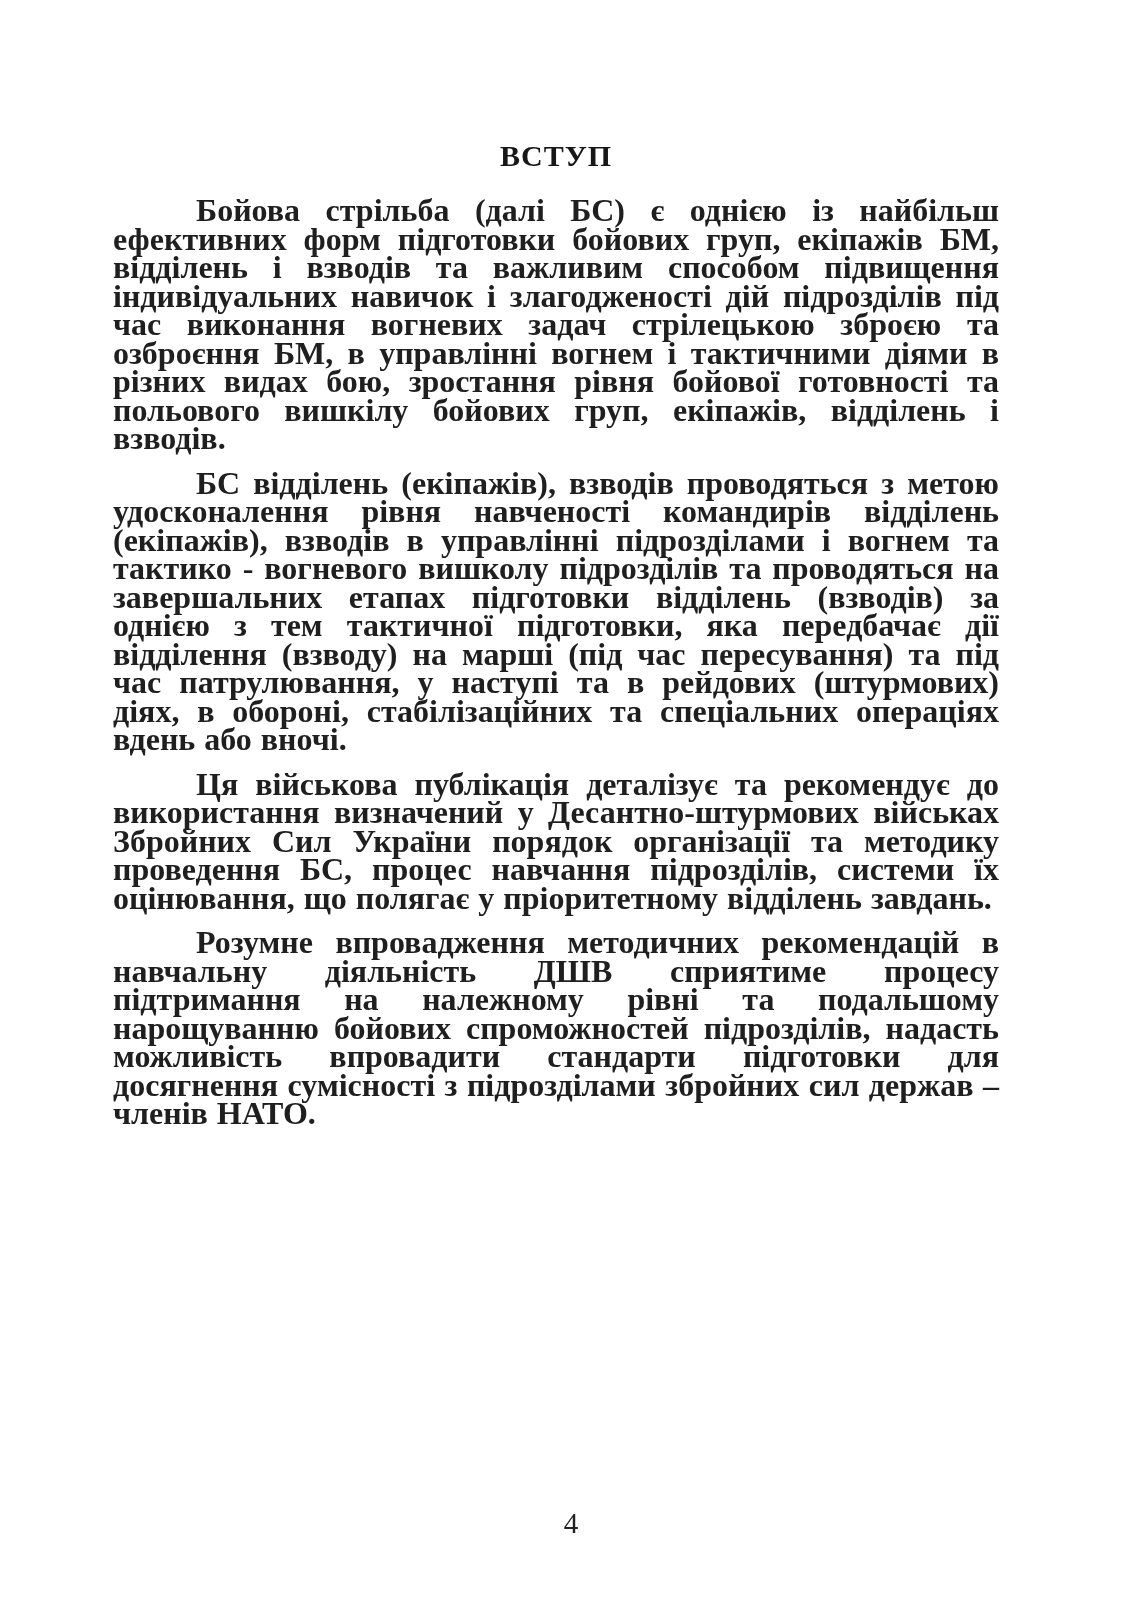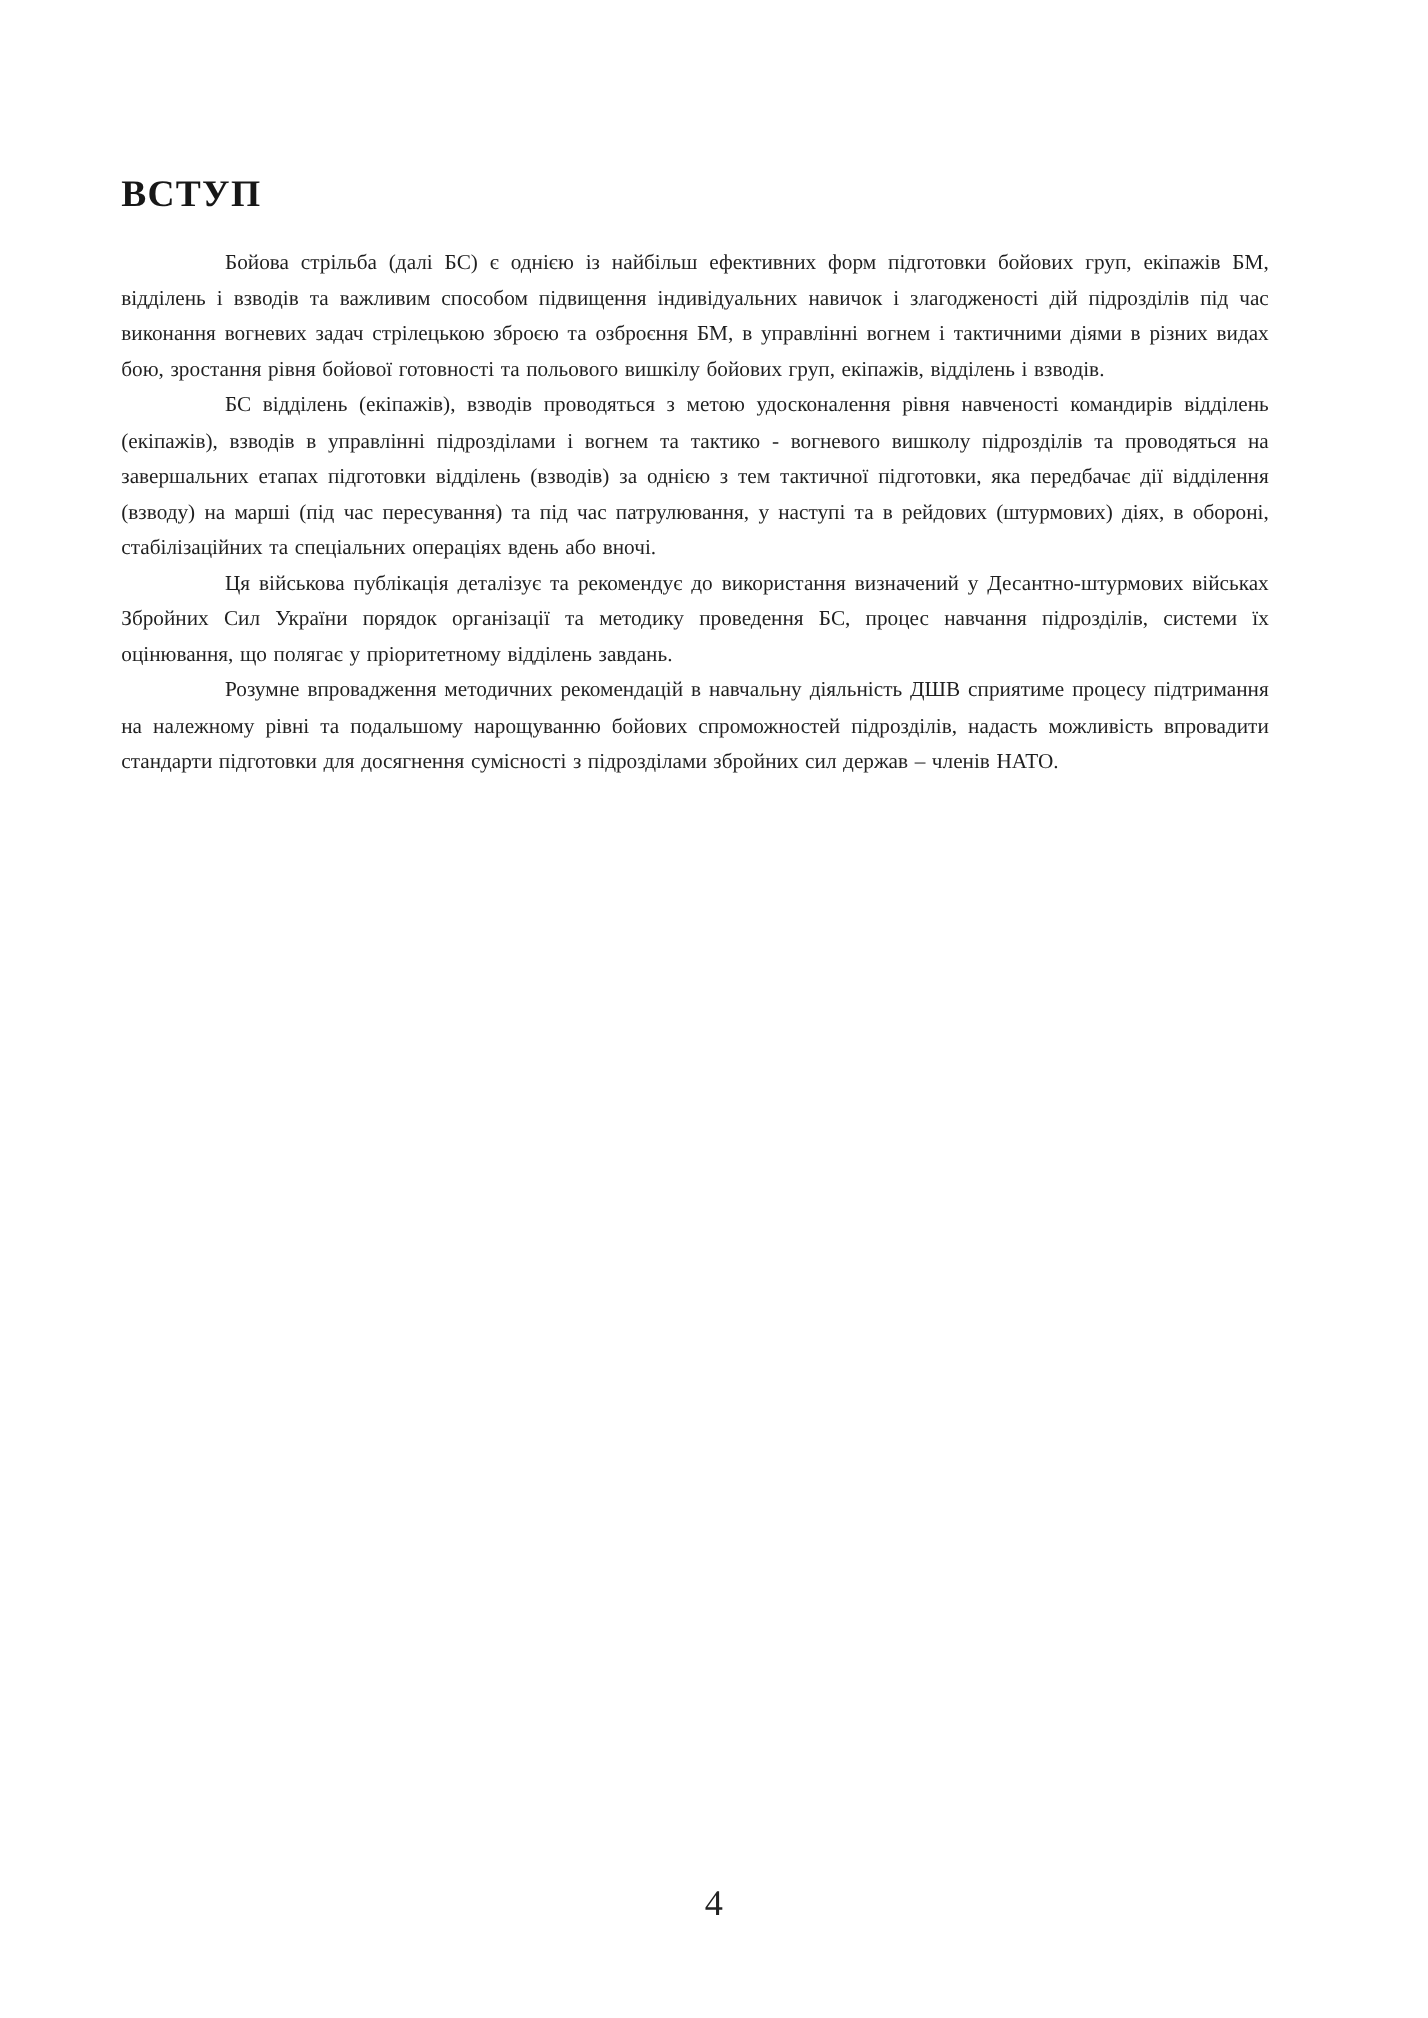--- a/index.html
+++ b/index.html
@@ -21,30 +21,32 @@
     position: absolute;
     left: 97px;
     top: 140px;
     width: 918px;
   }
   .title {
     margin: 0 0 24px 0;
     font-size: 30px;
     line-height: 32px;
     font-weight: bold;
+    text-align: center;
     letter-spacing: 1px;
     color: #171717;
   }
   .body-text .para {
-    margin: 0;
-    font-size: 17px;
+    margin: 16px;
+    font-size: 32px;
     line-height: 28.5px;
     text-align: justify;
     text-indent: 83px;
     word-spacing: 1px;
+    font-weight: bold;
   }
   .page-number {
     position: absolute;
     left: 0;
     top: 1506px;
     width: 100%;
     text-align: center;
     font-size: 29px;
     line-height: 34px;
     color: #222222;

